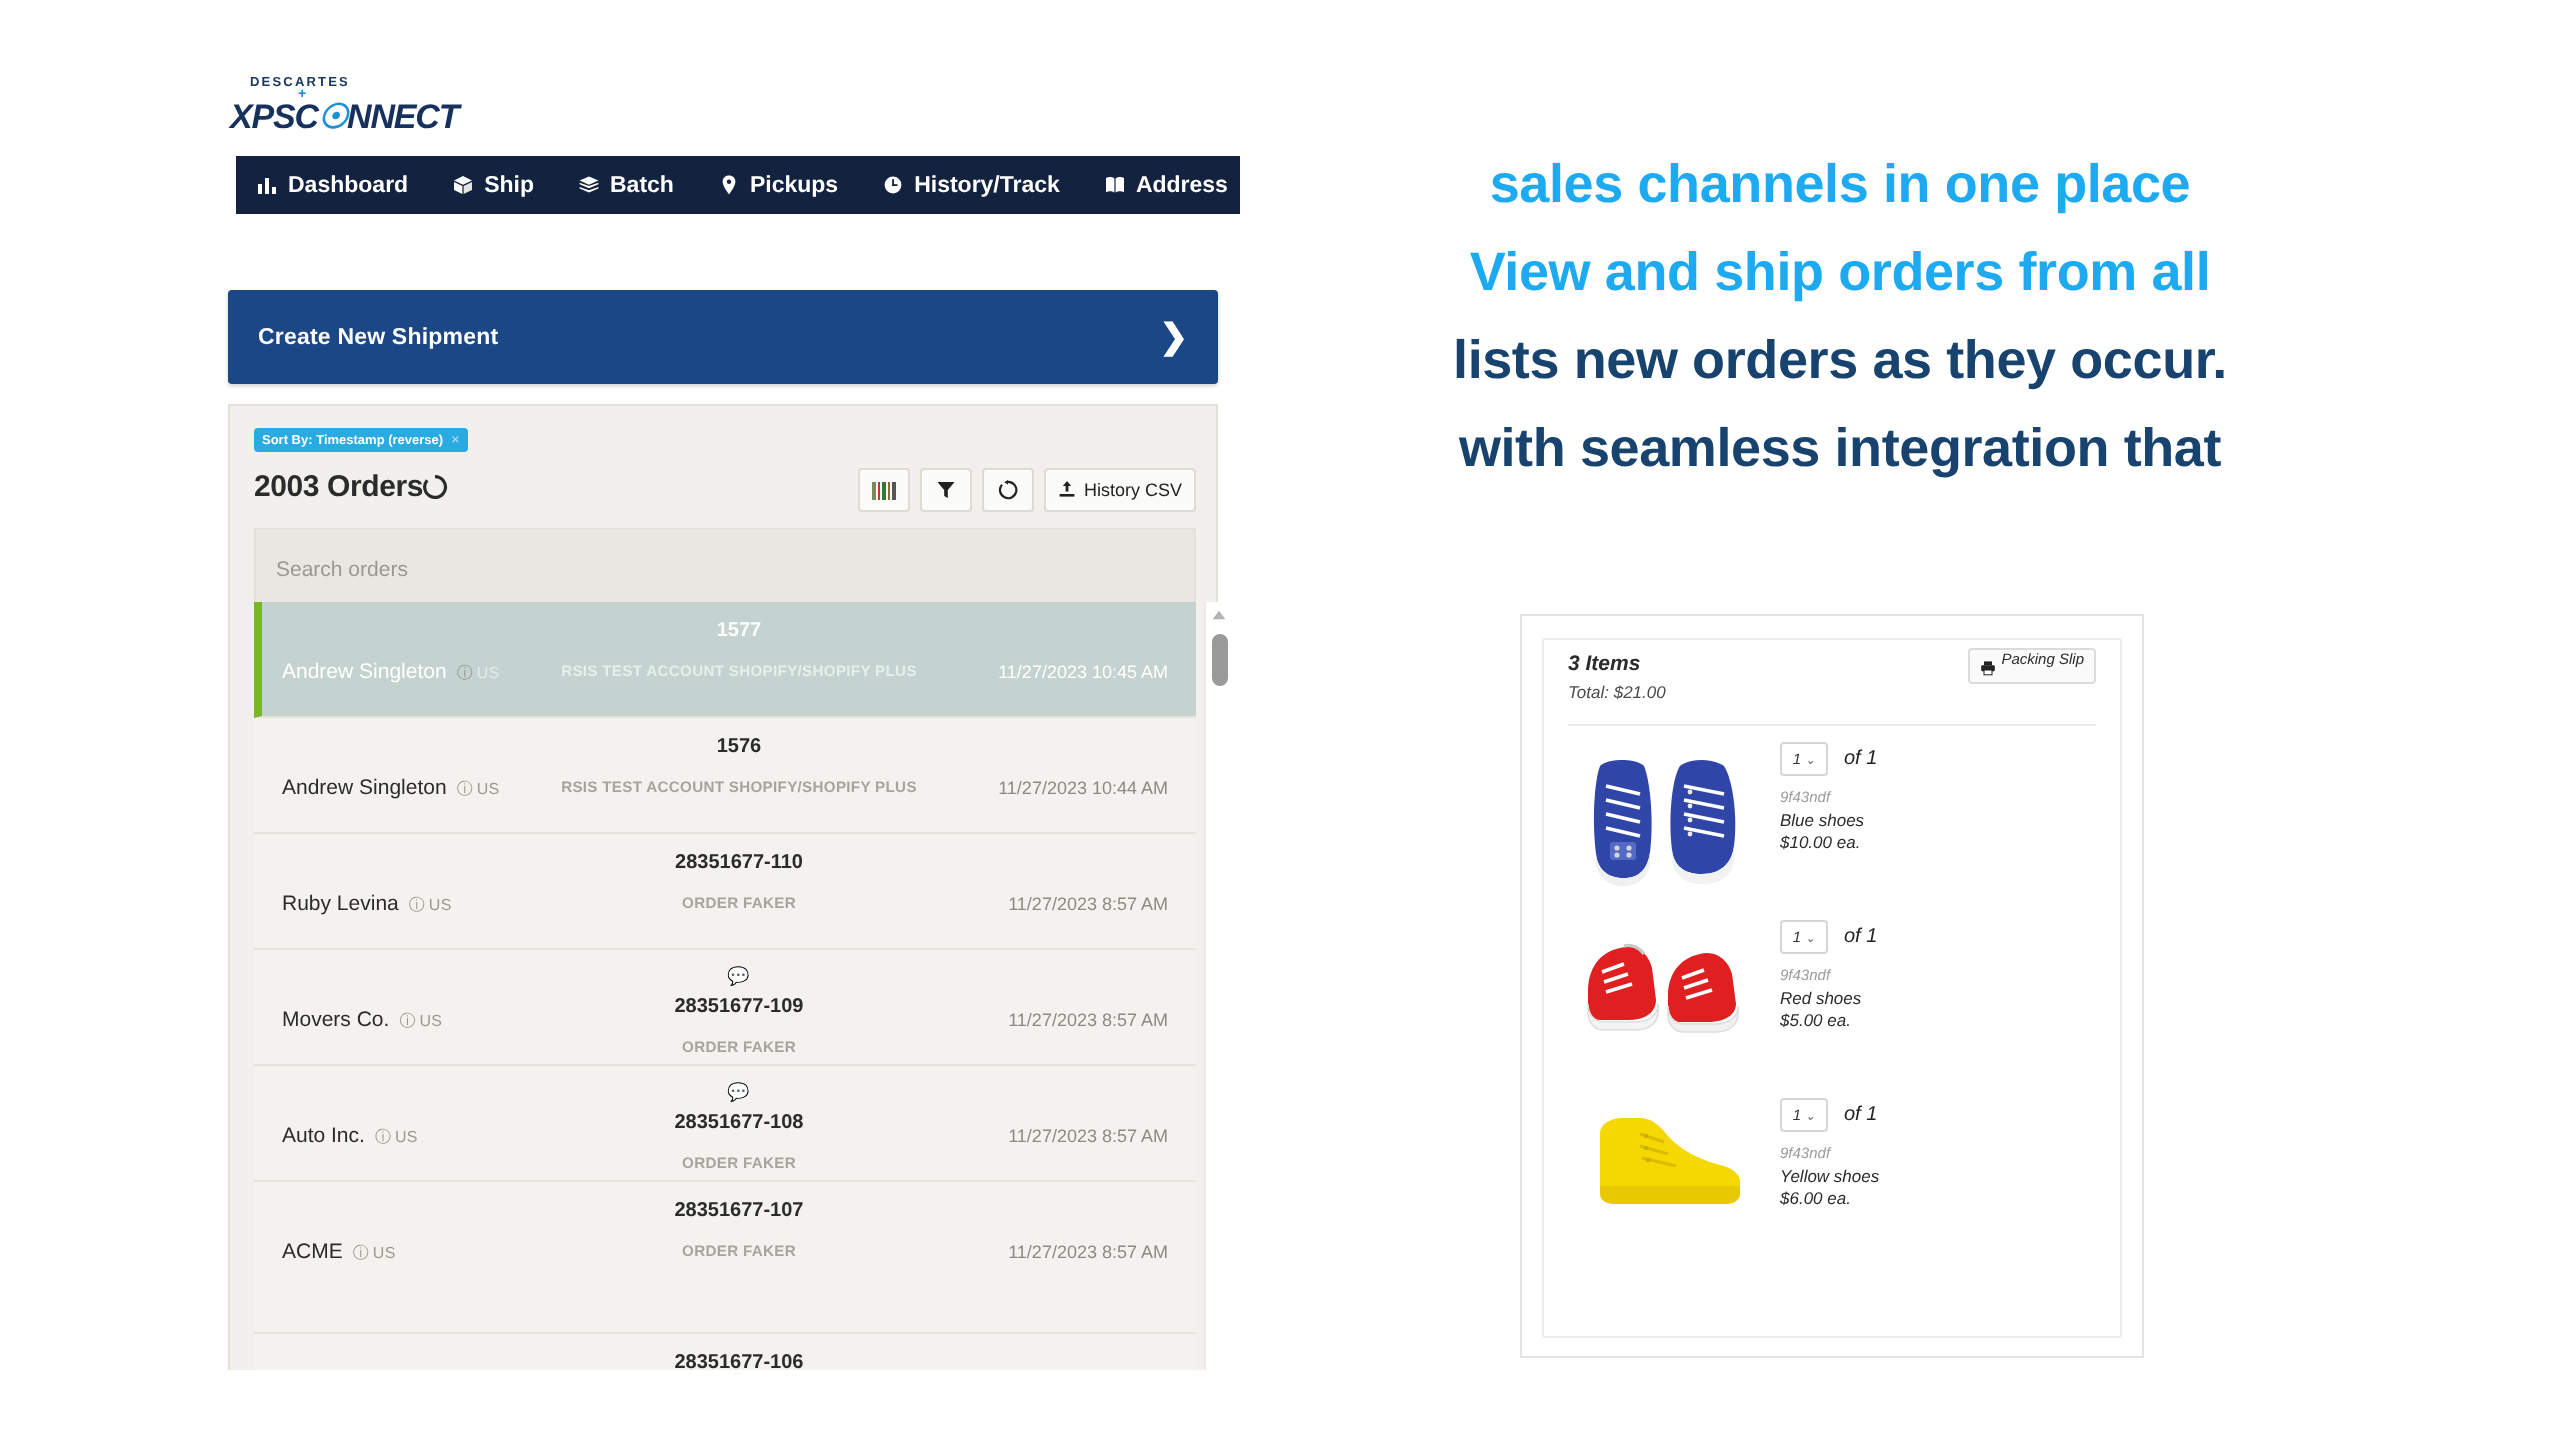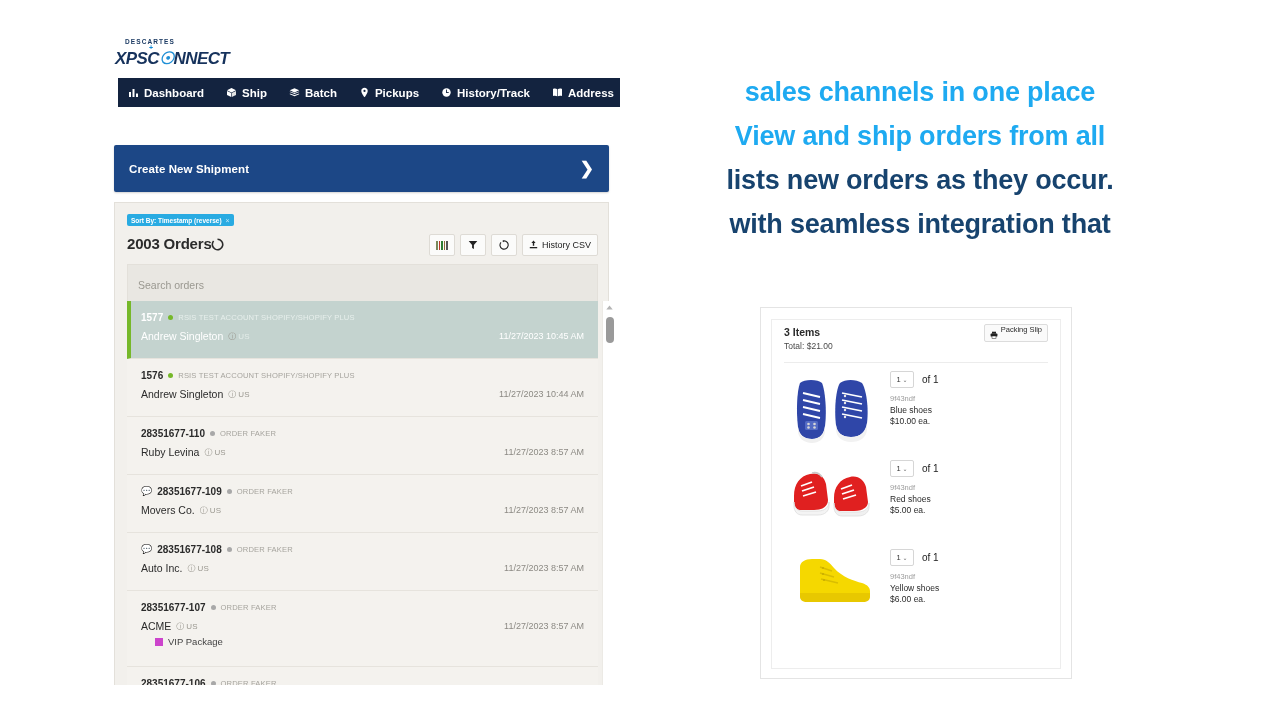--- a/index.html
+++ b/index.html
@@ -106,25 +106,25 @@
     position:relative;height:58px;box-sizing:border-box;
     border-bottom:1px solid #e6e3dd;padding:9px 0 0 14px;
     background:#f4f2ee;
   }
   .row.sel{background:#c4d3cf;border-left:4px solid #76b82a;padding-left:10px;}
   .row.sel .r1-id{color:#ffffff;}
   .row.sel .r1-ch{color:#e7efec;}
   .row.sel .r2-name{color:#ffffff;}
   .row.sel .r2-loc{color:#e3ece9;}
   .row.sel .r2-date{color:#ffffff;}
-  .r1{display:flex;align-items:center;gap:5px;height:14px;}
+  .r1{display:flex;align-items:center;gap:5px;height:14px;flex-direction:column;}
   .r1-msg{color:#8c8a84;font-size:9px;line-height:1;}
   .r1-id{font-size:10px;font-weight:bold;color:#2b2b2b;}
   .dot{width:5px;height:5px;border-radius:50%;display:inline-block;}
-  .r1-ch{font-size:7.6px;color:#a6a49e;letter-spacing:.15px;white-space:nowrap;}
+  .r1-ch{font-size:7.6px;color:#a6a49e;letter-spacing:.15px;white-space:nowrap;font-weight:bold;}
   .r2{display:flex;align-items:center;margin-top:5px;height:14px;padding-right:14px;}
   .r2-name{font-size:10.5px;color:#2b2b2b;}
   .r2-globe{font-size:8px;color:#9a9890;margin-left:5px;}
   .r2-loc{font-size:8px;color:#9a9890;margin-left:2px;letter-spacing:.2px;}
   .r2-date{margin-left:auto;font-size:9px;color:#8c8a84;}
   .r3{display:flex;align-items:center;gap:5px;margin-top:3px;padding-left:14px;}
   .tagsq{width:8px;height:8px;display:inline-block;}
   .r3-label{font-size:9.5px;color:#444;}
 
   
@@ -142,21 +142,21 @@
     text-align:center;
     font-size:27px;line-height:44px;font-weight:bold;
     letter-spacing:-.2px;
   }
   .hl-cyan{color:#1eaaf1;}
   .hl-navy{color:#17436e;}
 
   
   .items-panel{
     position:absolute;left:760px;top:307px;width:312px;height:372px;
-    background:#ffffff;border:1px solid #e4e4e4;box-sizing:border-box;
+    background:#ffffff;border:1px solid #e4e4e4;box-sizing:border-box;font-style:italic;
   }
   .items-inner{
     position:absolute;left:10px;top:11px;width:290px;height:350px;
     background:#fff;border:1px solid #ededed;box-sizing:border-box;
   }
   .items-head{position:relative;height:42px;border-bottom:1px solid #ececec;margin:0 12px;}
   .items-title{position:absolute;left:0;top:6px;font-size:10.5px;font-weight:bold;color:#2b2b2b;}
   .items-total{position:absolute;left:0;top:21px;font-size:8.5px;color:#4a4a4a;}
   .pack-btn{
     position:absolute;right:0;top:4px;height:16px;background:#fafafa;
@@ -393,24 +393,20 @@
               <div class="r1">
                 <span class="r1-id">28351677-107</span>
                 <span class="dot" style="background: rgb(168, 168, 168);"></span>
                 <span class="r1-ch">ORDER FAKER</span>
               </div>
               <div class="r2">
                 <span class="r2-name">ACME</span>
                 <span class="r2-globe">ⓘ</span>
                 <span class="r2-loc">US</span>
                 <span class="r2-date">11/27/2023 8:57 AM</span>
-              </div>
-              <div class="r3">
-                <span class="tagsq" style="background: rgb(204, 68, 204);"></span>
-                <span class="r3-label">VIP Package</span>
               </div>
             </div>
             <div class="row">
               <div class="r1">
                 <span class="r1-id">28351677-106</span>
                 <span class="dot" style="background: rgb(168, 168, 168);"></span>
                 <span class="r1-ch">ORDER FAKER</span>
               </div>
             </div>
           </div>

